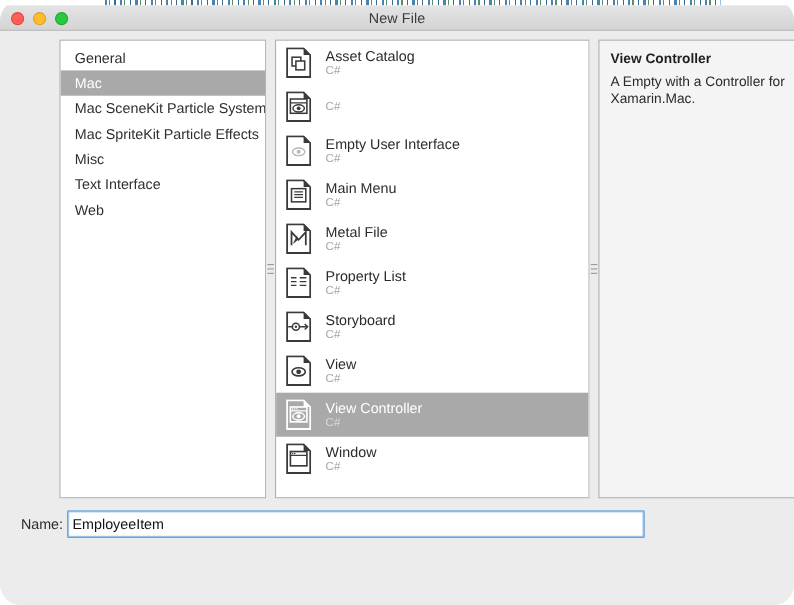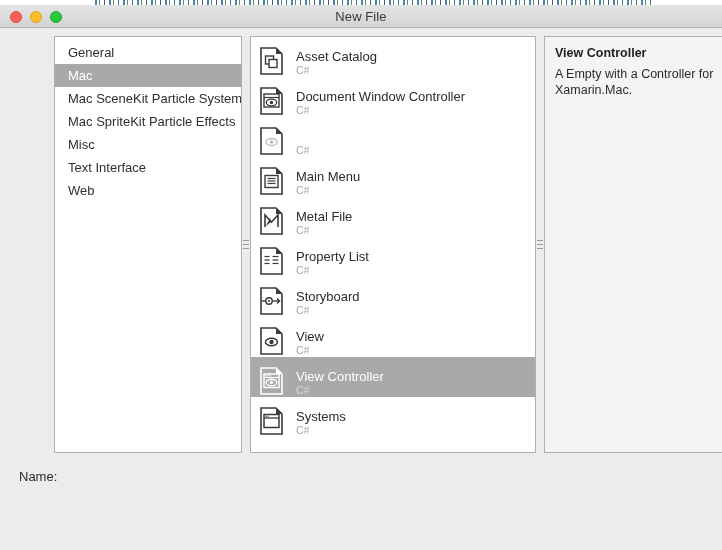--- a/index.html
+++ b/index.html
@@ -10,20 +10,21 @@
     font-family: "Liberation Sans", sans-serif;
     background: #ffffff;
   }
 
   #window {
     position: relative;
     width: 722px;
     height: 550px;
     background: #ececec;
     overflow: hidden;
+    border-radius: 19px;
   }
 
   
   .behind-strip {
     position: absolute;
     top: 0; left: 0;
     width: 722px; height: 5px;
     background: #ffffff;
     overflow: hidden;
   }
@@ -154,21 +155,21 @@
   #tpl-scroll {
     position: absolute;
     top: 0; left: 0;
     width: 284px;
     height: 415px;
     overflow: hidden;
   }
   .tpl-item {
     height: 40px;
     display: flex;
-    align-items: flex-end;
+    align-items: center;
     padding-left: 6px;
   }
   .tpl-item.selected { background: #a9a9a9; }
   .tpl-icon {
     width: 30px; height: 32px;
     flex: 0 0 30px;
     margin-right: 9px;
     position: relative;
   }
   .tpl-text { min-width: 0; }
@@ -329,36 +330,36 @@
       <path d="M1 1 H16 L22 7 V27 H1 Z" fill="none" stroke="#3a3a3a" stroke-width="1.6" stroke-linejoin="miter"></path>
       <path d="M16 1 L16 7 L22 7 Z" fill="#3a3a3a"></path>
       <rect x="4" y="7" width="15" height="13" fill="none" stroke="#3a3a3a" stroke-width="1.4"></rect>
                <line x1="4" y1="10.5" x2="19" y2="10.5" stroke="#3a3a3a" stroke-width="1.2"></line>
                <ellipse cx="11.5" cy="15.5" rx="5.2" ry="3.3" fill="none" stroke="#3a3a3a" stroke-width="1.3"></ellipse>
                <circle cx="11.5" cy="15.5" r="1.7" fill="#3a3a3a"></circle>
     </svg>
                 </span>
               </span>
               <span class="tpl-text">
-                <div class="tpl-title">Document Window Controller</div>
                 <div class="tpl-sub">C#</div>
               </span>
             </div>
             <div class="tpl-item">
               <span class="tpl-icon">
                 <span class="doc">
     <svg width="23" height="28" viewBox="0 0 23 28">
       <path d="M1 1 H16 L22 7 V27 H1 Z" fill="none" stroke="#3a3a3a" stroke-width="1.6" stroke-linejoin="miter"></path>
       <path d="M16 1 L16 7 L22 7 Z" fill="#3a3a3a"></path>
       <ellipse cx="11.5" cy="15" rx="5.6" ry="3.5" fill="none" stroke="#b9b9b9" stroke-width="1.3"></ellipse>
                <circle cx="11.5" cy="15" r="1.8" fill="#b9b9b9"></circle>
     </svg>
                 </span>
               </span>
               <span class="tpl-text">
+                <div class="tpl-title">Empty User Interface</div>
                 <div class="tpl-sub">C#</div>
               </span>
             </div>
             <div class="tpl-item">
               <span class="tpl-icon">
                 <span class="doc">
     <svg width="23" height="28" viewBox="0 0 23 28">
       <path d="M1 1 H16 L22 7 V27 H1 Z" fill="none" stroke="#3a3a3a" stroke-width="1.6" stroke-linejoin="miter"></path>
       <path d="M16 1 L16 7 L22 7 Z" fill="#3a3a3a"></path>
       <rect x="5" y="8.5" width="13" height="12" fill="none" stroke="#3a3a3a" stroke-width="1.4"></rect>
@@ -472,21 +473,21 @@
       <path d="M1 1 H16 L22 7 V27 H1 Z" fill="none" stroke="#3a3a3a" stroke-width="1.6" stroke-linejoin="miter"></path>
       <path d="M16 1 L16 7 L22 7 Z" fill="#3a3a3a"></path>
       <rect x="4" y="7.5" width="15" height="13" fill="none" stroke="#3a3a3a" stroke-width="1.5"></rect>
                <line x1="4" y1="11" x2="19" y2="11" stroke="#3a3a3a" stroke-width="1.3"></line>
                <circle cx="6" cy="9.2" r=".7" fill="#3a3a3a"></circle>
                     <circle cx="8" cy="9.2" r=".7" fill="#3a3a3a"></circle>
     </svg>
                 </span>
               </span>
               <span class="tpl-text">
-                <div class="tpl-title">Systems</div>
+                <div class="tpl-title">Window</div>
                 <div class="tpl-sub">C#</div>
               </span>
             </div>
           </div>
       </div>
 
       <div class="splitter" id="splitter-2">
         <span class="grip">
             <i></i>
             <i></i>
@@ -498,19 +499,20 @@
         <div class="desc-inner">
           <div class="desc-title">View Controller</div>
           <div class="desc-body">A Empty with a Controller for Xamarin.Mac.</div>
         </div>
       </div>
 
     </div>
 
     <div id="name-row">
       <div id="name-label">Name:</div>
+      <input id="name-input" type="text" value="EmployeeItem" style="">
     </div>
 
     <div id="buttons">
     </div>
 
   </div>
 </div>
 
 </body></html>

